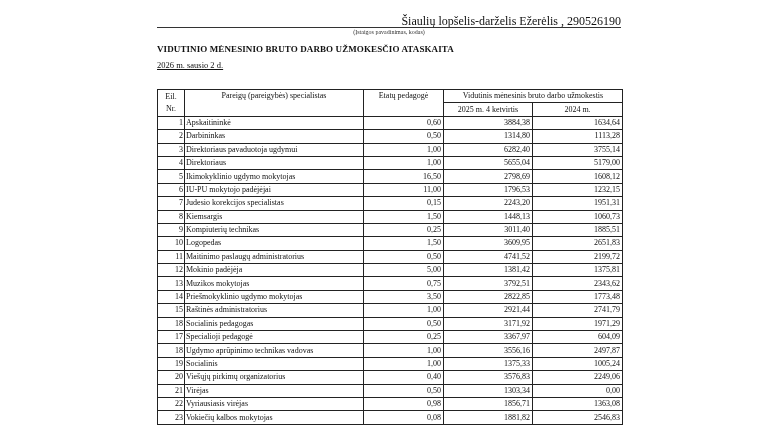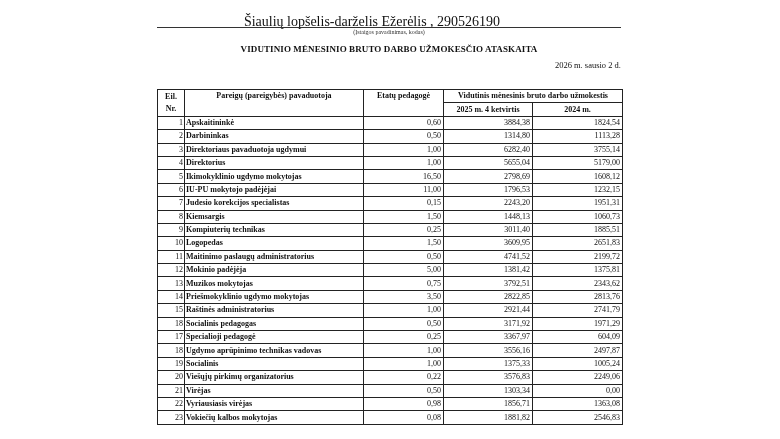--- a/index.html
+++ b/index.html
@@ -1,28 +1,28 @@
 <!DOCTYPE html>
 <html><head>
 <meta charset="utf-8">
 <style>
   html, body { margin: 0; padding: 0; }
   body { width: 780px; height: 439px; background: #ffffff; position: relative; overflow: hidden;
          font-family: "Liberation Serif", "DejaVu Serif", serif; color: #111; }
-  .org { position: absolute; left: 140px; width: 464px; top: 14px; text-align: center; font-size: 14px; }
+  .org { position: absolute; left: 157px; width: 464px; top: 14px; text-align: right; font-size: 12px; }
   .org-line { position: absolute; left: 157px; width: 464px; top: 27px; border-top: 1px solid #333; }
   .org-caption { position: absolute; left: 157px; width: 464px; top: 29px; text-align: center; font-size: 6px; color: #333; }
-  .title { position: absolute; left: 157px; width: 464px; top: 44px; text-align: center; font-size: 9px; font-weight: bold; letter-spacing: 0.1px; }
-  .date { position: absolute; left: 157px; width: 464px; top: 60px; text-align: right; font-size: 8.5px; }
+  .title { position: absolute; left: 157px; width: 464px; top: 44px; font-size: 9px; font-weight: bold; letter-spacing: 0.1px; }
+  .date { position: absolute; left: 157px; width: 464px; top: 60px; text-align: left; font-size: 8.5px; text-decoration: underline; }
   table { position: absolute; left: 157px; top: 89px; width: 465px; border-collapse: collapse; font-size: 8px; table-layout: fixed; }
   th, td { border: 1px solid #222; padding: 0 2px; height: 12.4px; line-height: 12px; white-space: nowrap; overflow: hidden; }
-  th { font-weight: bold; text-align: center; font-size: 8px; }
+  th { font-weight: normal; text-align: center; font-size: 8px; }
   td.num { text-align: right; }
   td.nr { text-align: right; padding-right: 1px; }
-  td.name { text-align: left; padding-left: 1px; font-weight: bold; }
+  td.name { text-align: left; padding-left: 1px; }
   col.c1 { width: 27px; } col.c2 { width: 179px; } col.c3 { width: 80px; } col.c4 { width: 89px; } col.c5 { width: 90px; }
 </style>
 </head>
 <body>
 
 <div class="org">Šiaulių lopšelis-darželis Ežerėlis , 290526190</div>
 <div class="org-line"></div>
 <div class="org-caption">(Įstaigos pavadinimas, kodas)</div>
 <div class="title">VIDUTINIO MĖNESINIO BRUTO DARBO UŽMOKESČIO ATASKAITA</div>
 <div class="date">2026 m. sausio 2 d.</div>
@@ -34,54 +34,54 @@
       <col class="c3">
       <col class="c4">
       <col class="c5">
     </colgroup>
   <thead>
     <tr>
       <th rowspan="2">
         <span>Eil.</span><br>
         <span>Nr.</span>
       </th>
-      <th rowspan="2" style="vertical-align:top">Pareigų (pareigybės) pavaduotoja</th>
+      <th rowspan="2" style="vertical-align:top">Pareigų (pareigybės) specialistas</th>
       <th rowspan="2" style="vertical-align:top">Etatų pedagogė</th>
       <th colspan="2">Vidutinis mėnesinis bruto darbo užmokestis</th>
     </tr>
     <tr>
       <th>2025 m. 4 ketvirtis</th>
       <th>2024 m.</th>
     </tr>
   </thead>
   <tbody id="rows">
       <tr>
         <td class="nr">1</td>
         <td class="name">Apskaitininkė</td>
         <td class="num">0,60</td>
         <td class="num">3884,38</td>
-        <td class="num">1824,54</td>
+        <td class="num">1634,64</td>
       </tr>
       <tr>
         <td class="nr">2</td>
         <td class="name">Darbininkas</td>
         <td class="num">0,50</td>
         <td class="num">1314,80</td>
         <td class="num">1113,28</td>
       </tr>
       <tr>
         <td class="nr">3</td>
         <td class="name">Direktoriaus pavaduotoja ugdymui</td>
         <td class="num">1,00</td>
         <td class="num">6282,40</td>
         <td class="num">3755,14</td>
       </tr>
       <tr>
         <td class="nr">4</td>
-        <td class="name">Direktorius</td>
+        <td class="name">Direktoriaus</td>
         <td class="num">1,00</td>
         <td class="num">5655,04</td>
         <td class="num">5179,00</td>
       </tr>
       <tr>
         <td class="nr">5</td>
         <td class="name">Ikimokyklinio ugdymo mokytojas</td>
         <td class="num">16,50</td>
         <td class="num">2798,69</td>
         <td class="num">1608,12</td>
@@ -140,21 +140,21 @@
         <td class="name">Muzikos mokytojas</td>
         <td class="num">0,75</td>
         <td class="num">3792,51</td>
         <td class="num">2343,62</td>
       </tr>
       <tr>
         <td class="nr">14</td>
         <td class="name">Priešmokyklinio ugdymo mokytojas</td>
         <td class="num">3,50</td>
         <td class="num">2822,85</td>
-        <td class="num">2813,76</td>
+        <td class="num">1773,48</td>
       </tr>
       <tr>
         <td class="nr">15</td>
         <td class="name">Raštinės administratorius</td>
         <td class="num">1,00</td>
         <td class="num">2921,44</td>
         <td class="num">2741,79</td>
       </tr>
       <tr>
         <td class="nr">18</td>
@@ -180,21 +180,21 @@
       <tr>
         <td class="nr">19</td>
         <td class="name">Socialinis</td>
         <td class="num">1,00</td>
         <td class="num">1375,33</td>
         <td class="num">1005,24</td>
       </tr>
       <tr>
         <td class="nr">20</td>
         <td class="name">Viešųjų pirkimų organizatorius</td>
-        <td class="num">0,22</td>
+        <td class="num">0,40</td>
         <td class="num">3576,83</td>
         <td class="num">2249,06</td>
       </tr>
       <tr>
         <td class="nr">21</td>
         <td class="name">Virėjas</td>
         <td class="num">0,50</td>
         <td class="num">1303,34</td>
         <td class="num">0,00</td>
       </tr>

